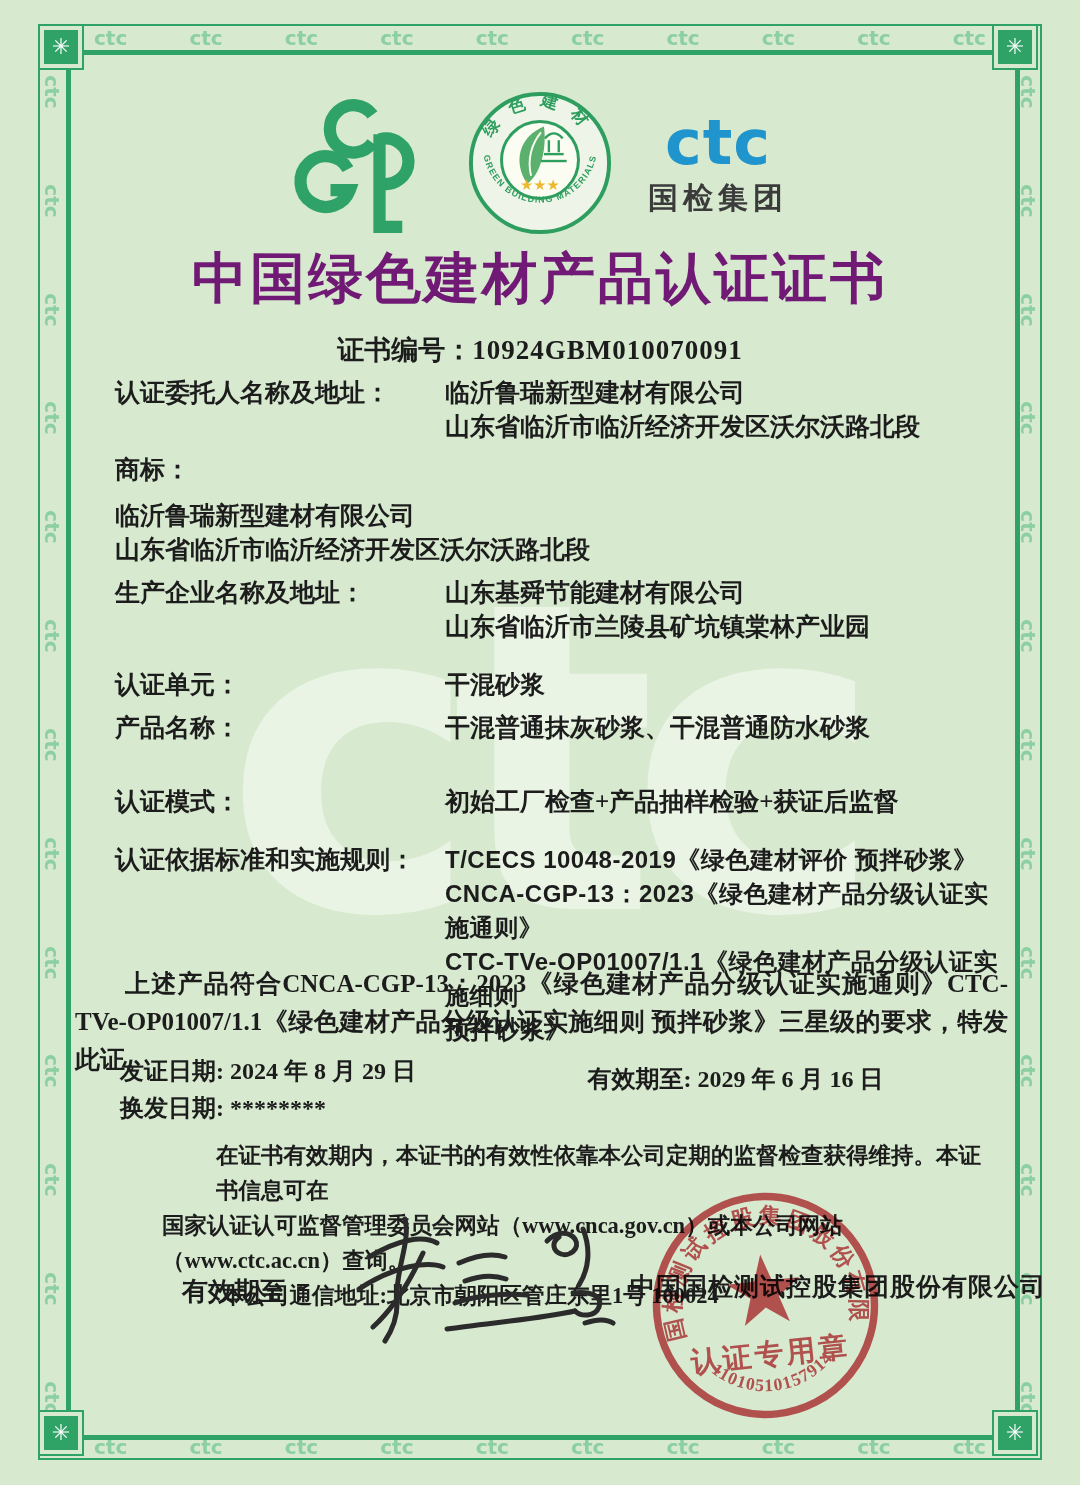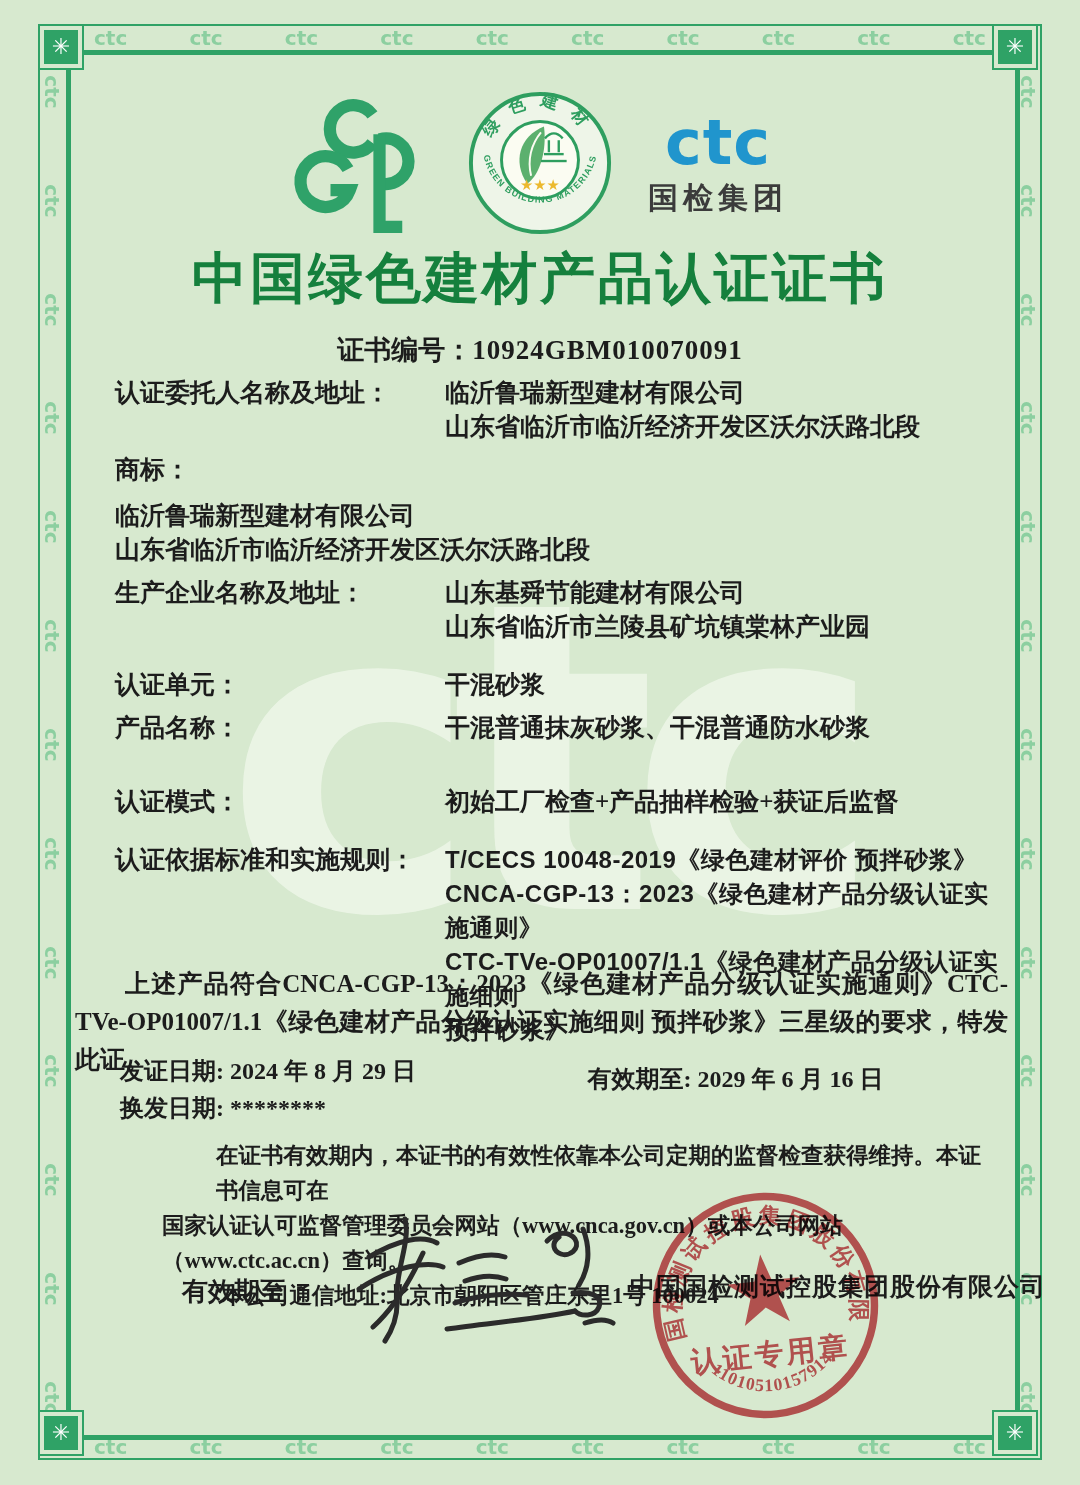--- a/index.html
+++ b/index.html
@@ -30,21 +30,21 @@
 
   
   .content{position:absolute;left:70px;top:60px;right:70px;bottom:55px;z-index:3;color:#1c1c1c;}
 
   .logos{position:absolute;top:28px;left:0;right:0;display:flex;justify-content:center;align-items:center;gap:34px;}
   .ctc-block{display:flex;flex-direction:column;align-items:center;margin-top:6px;}
   .ctc-word{font-family:"DejaVu Sans",sans-serif;font-weight:800;font-size:62px;line-height:58px;color:#2095cd;letter-spacing:1px;}
   .ctc-cn{font-family:"Liberation Sans","DejaVu Sans",sans-serif;font-weight:700;font-size:30px;color:#3b3b3b;letter-spacing:5px;margin-top:6px;}
 
   .title{position:absolute;top:182px;left:0;right:0;text-align:center;font-weight:700;
-    font-size:55px;letter-spacing:3px;color:#15803d;}
+    font-size:55px;letter-spacing:3px;color:#701a75;}
   .certno-row{position:absolute;top:272px;left:0;right:0;text-align:center;font-weight:700;font-size:27px;}
   .certno-row .num{font-family:"Liberation Serif","DejaVu Serif",serif;letter-spacing:1px;}
 
   .fields{position:absolute;top:316px;left:45px;right:5px;}
   .field{display:flex;margin-bottom:9px;}
   .flabel{width:330px;flex:none;font-weight:700;font-size:25px;line-height:34px;}
   .fvalue{flex:1;font-weight:700;font-size:25px;line-height:34px;}
   .vline{min-height:34px;}
   .vline.latin{font-family:"Liberation Sans","DejaVu Sans",sans-serif;font-weight:700;font-size:24px;letter-spacing:0.5px;}
   .field:nth-child(2){margin-bottom:12px;justify-content:center;}

